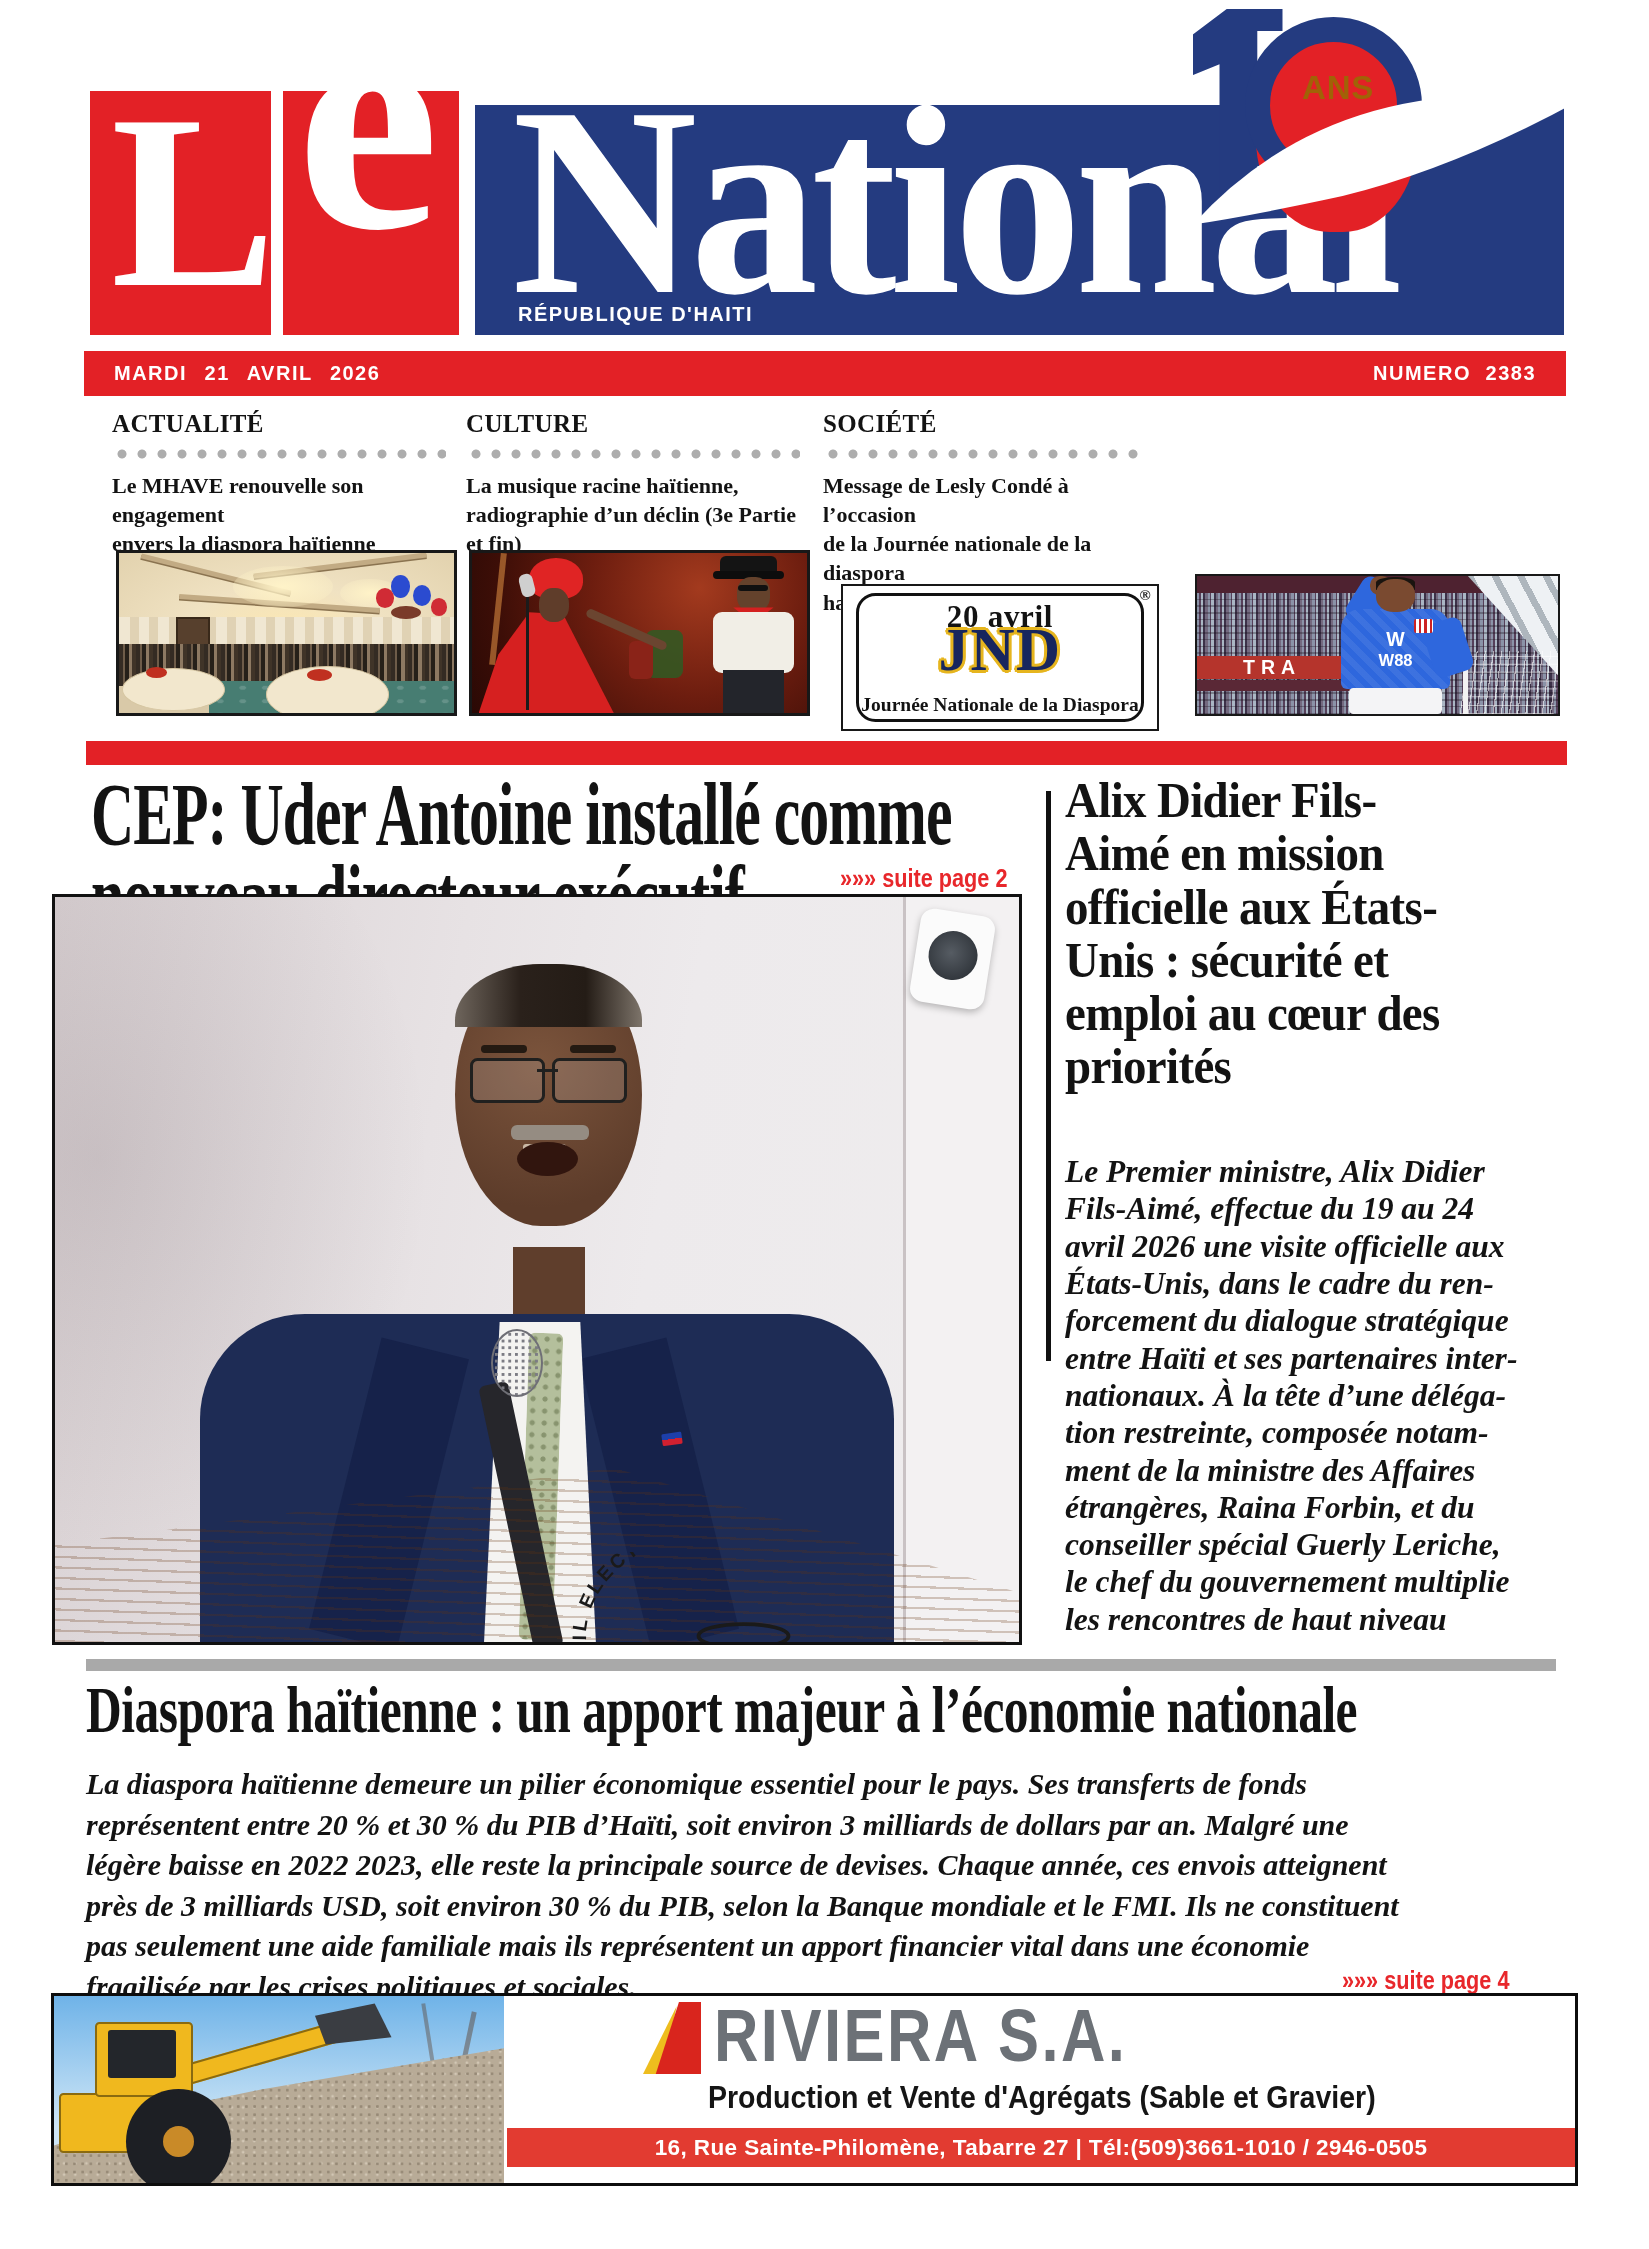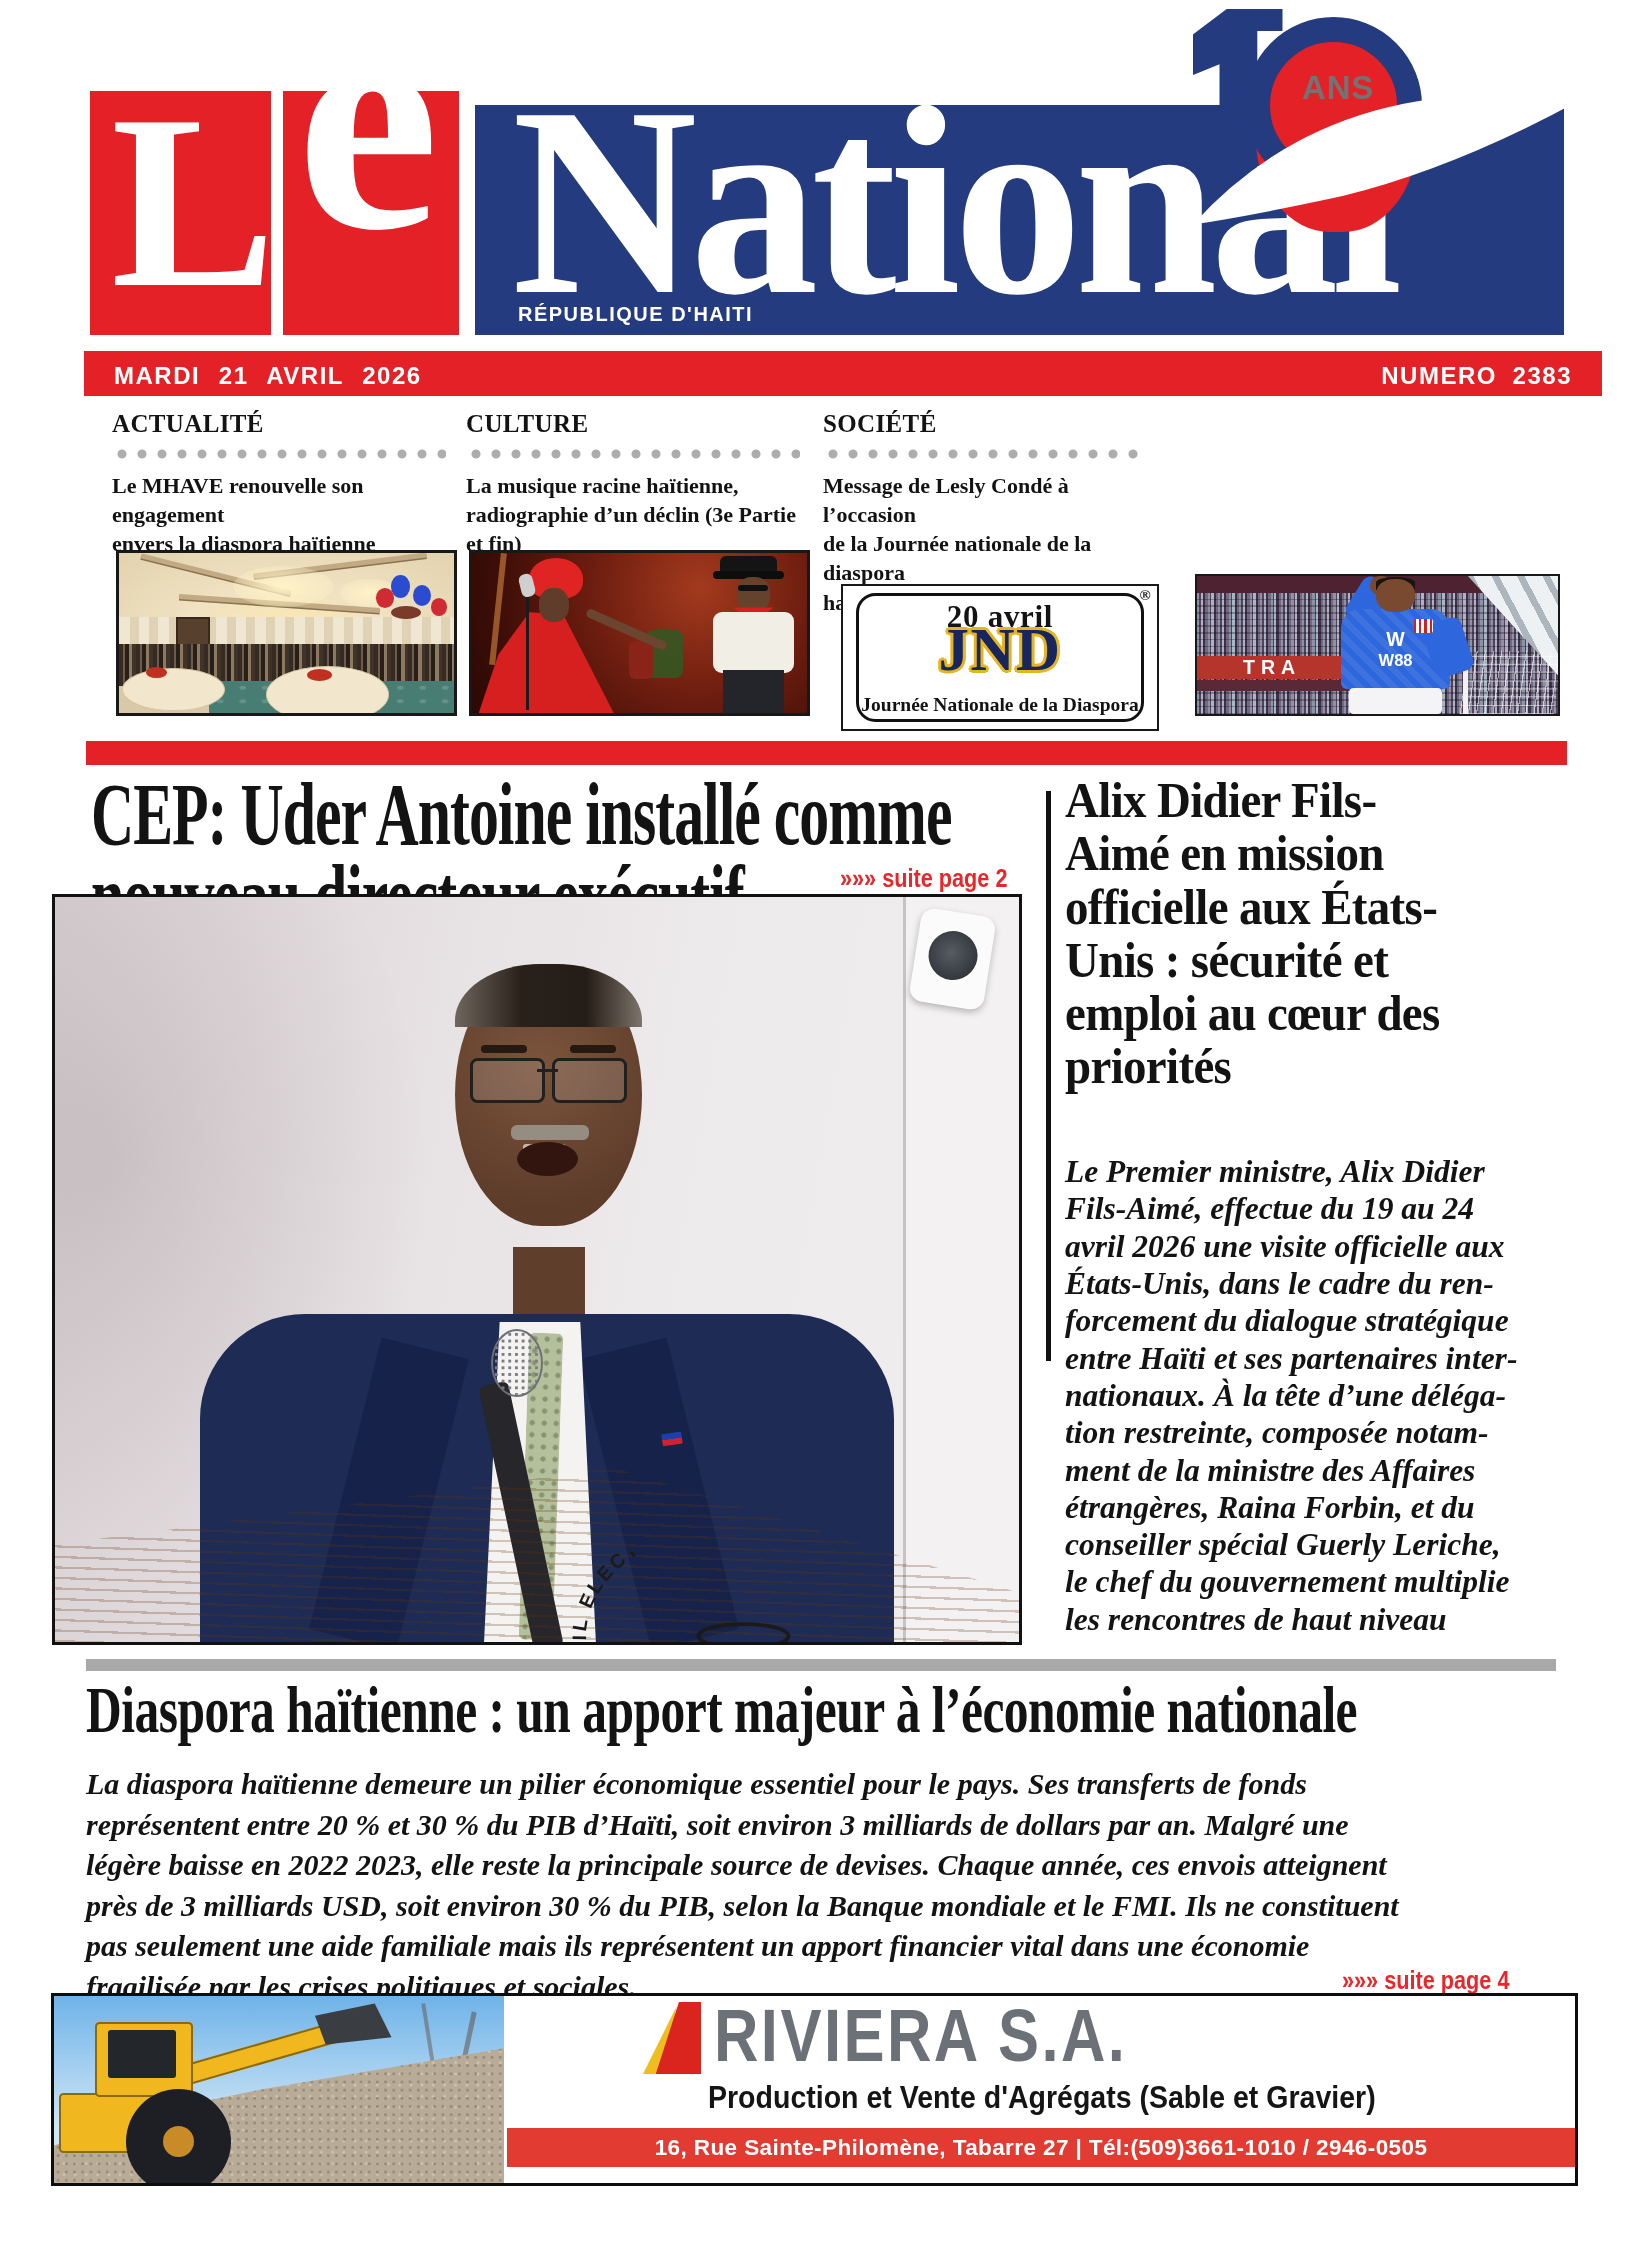--- a/index.html
+++ b/index.html
@@ -19,26 +19,26 @@
              line-height:1;letter-spacing:-7.5px;transform:scaleX(.95);transform-origin:0 0;}
   .republique{position:absolute;left:43px;bottom:9px;font-family:"Liberation Sans",sans-serif;
               font-weight:bold;font-size:20px;color:#fff;letter-spacing:1.5px;}
   
   .anniv{left:1170px;top:0px;width:420px;height:247px;pointer-events:none;}
   .one-digit{position:absolute;left:22.5px;top:9px;width:90px;height:184px;background:#243b80;
              clip-path:polygon(38% 0,100% 0,100% 12%,72% 12%,72% 100%,30% 100%,30% 30%,0 36%,0 14%);}
   .red-ball{position:absolute;left:86px;top:30px;width:161px;height:202px;background:#e32126;border-radius:50% 50% 46% 46%;}
   .blue-ring{position:absolute;left:75px;top:16.5px;width:127px;height:127px;border:25.5px solid #243b80;border-radius:50%;}
   .ans{position:absolute;left:112px;top:69px;width:112px;text-align:center;font-family:"Liberation Sans",sans-serif;
-       font-weight:bold;font-size:33px;color:#737373;letter-spacing:0.7px;}
+       font-weight:bold;font-size:33px;color:#a16207;letter-spacing:0.7px;}
   .swoosh{position:absolute;left:0;top:0;}
 
   
   .datebar{left:84px;top:351px;width:1482px;height:45px;background:#e32126;color:#fff;
-           font-family:"Liberation Sans",sans-serif;font-weight:bold;font-size:24px;padding-left:36px;}
+           font-family:"Liberation Sans",sans-serif;font-weight:bold;font-size:20px;}
   .datebar .d{position:absolute;left:30px;top:10.5px;letter-spacing:1.5px;word-spacing:10.5px;}
   .datebar .n{position:absolute;right:30px;top:10.5px;letter-spacing:1.5px;word-spacing:7.5px;}
 
   
   .kicker{font-size:26px;font-weight:bold;letter-spacing:0.4px;transform:scaleX(.96);transform-origin:0 0;}
   .dots{height:12px;background-image:radial-gradient(circle,#adadad 4.1px,transparent 4.9px);
         background-size:20px 12px;background-repeat:repeat-x;}
   .sec-head{font-size:22px;font-weight:bold;line-height:1.33;}
   .thumb{border:3px solid #181818;overflow:hidden;background:#888;}
 

